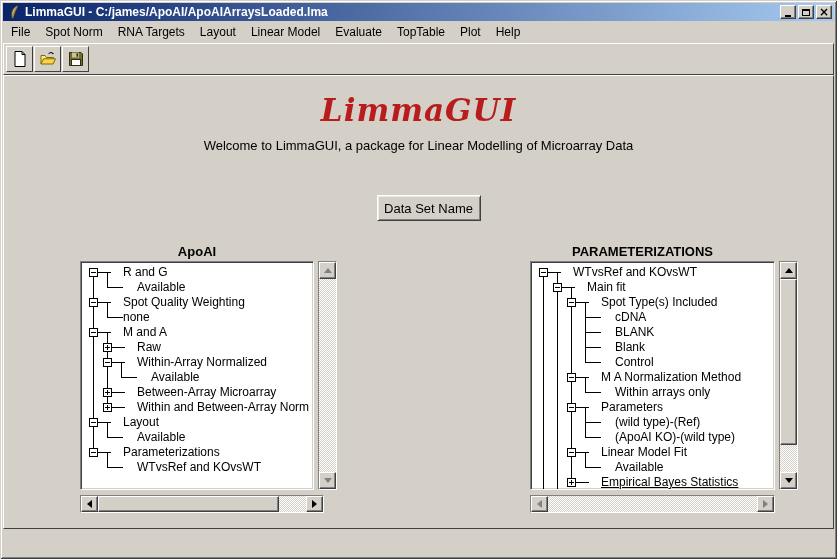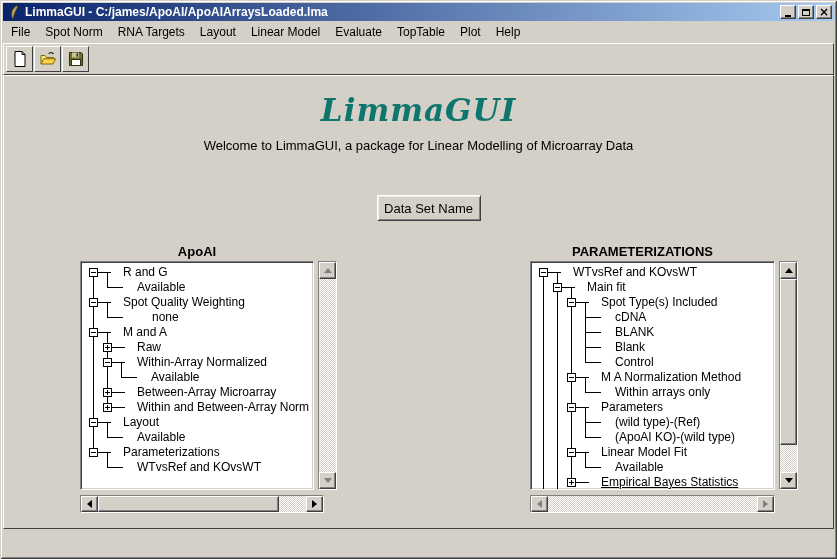--- a/index.html
+++ b/index.html
@@ -47,21 +47,21 @@
   }
   .tool-btn svg{display:block;}
   
   .mainframe{
     position:absolute;left:3px;top:75px;width:831px;height:454px;
     border:1px solid;border-color:#fff #404040 #404040 #fff;
   }
   .big-title{
     position:absolute;top:16px;left:0;width:100%;text-align:center;
     font-family:"DejaVu Serif","Liberation Serif",serif;
-    font-style:italic;font-weight:bold;font-size:31px;color:#0f766e;letter-spacing:1px;
+    font-style:italic;font-weight:bold;font-size:31px;color:#b91c1c;letter-spacing:1px;
   }
   .subtitle{position:absolute;top:62px;left:0;width:100%;text-align:center;font-size:13px;color:#000;}
   .dataset-btn{
     position:absolute;top:119px;left:calc(50% + 10px);transform:translateX(-50%);
     width:104px;height:26px;background:#d4d0c8;font-size:13px;color:#000;
     font-family:"Liberation Sans",sans-serif;
     border:1px solid;border-color:#fff #404040 #404040 #fff;
     box-shadow: inset 1px 1px 0 #ecebe5, inset -1px -1px 0 #808080;
   }
   
@@ -215,21 +215,21 @@
             <i class="tl v" style="left: 23px; top: 8px; height: 7px;"></i>
             <i class="pmbox" style="left: 5px; top: 3px;">
               <i class="pm-h"></i>
             </i>
             <span class="tlabel" style="left: 39px;">Spot Quality Weighting</span>
           </div>
           <div class="trow">
             <i class="tl v" style="left: 9px; top: 0px; height: 15px;"></i>
             <i class="tl v" style="left: 23px; top: 0px; height: 8px;"></i>
             <i class="tl h" style="left: 23px; top: 7px; width: 16px;"></i>
-            <span class="tlabel" style="left: 68px;">none</span>
+            <span class="tlabel" style="left: 39px;">none</span>
           </div>
           <div class="trow">
             <i class="tl v" style="left: 9px; top: 0px; height: 8px;"></i>
             <i class="tl v" style="left: 9px; top: 8px; height: 7px;"></i>
             <i class="tl h" style="left: 14px; top: 7px; width: 13px;"></i>
             <i class="tl v" style="left: 23px; top: 8px; height: 7px;"></i>
             <i class="pmbox" style="left: 5px; top: 3px;">
               <i class="pm-h"></i>
             </i>
             <span class="tlabel" style="left: 39px;">M and A</span>

